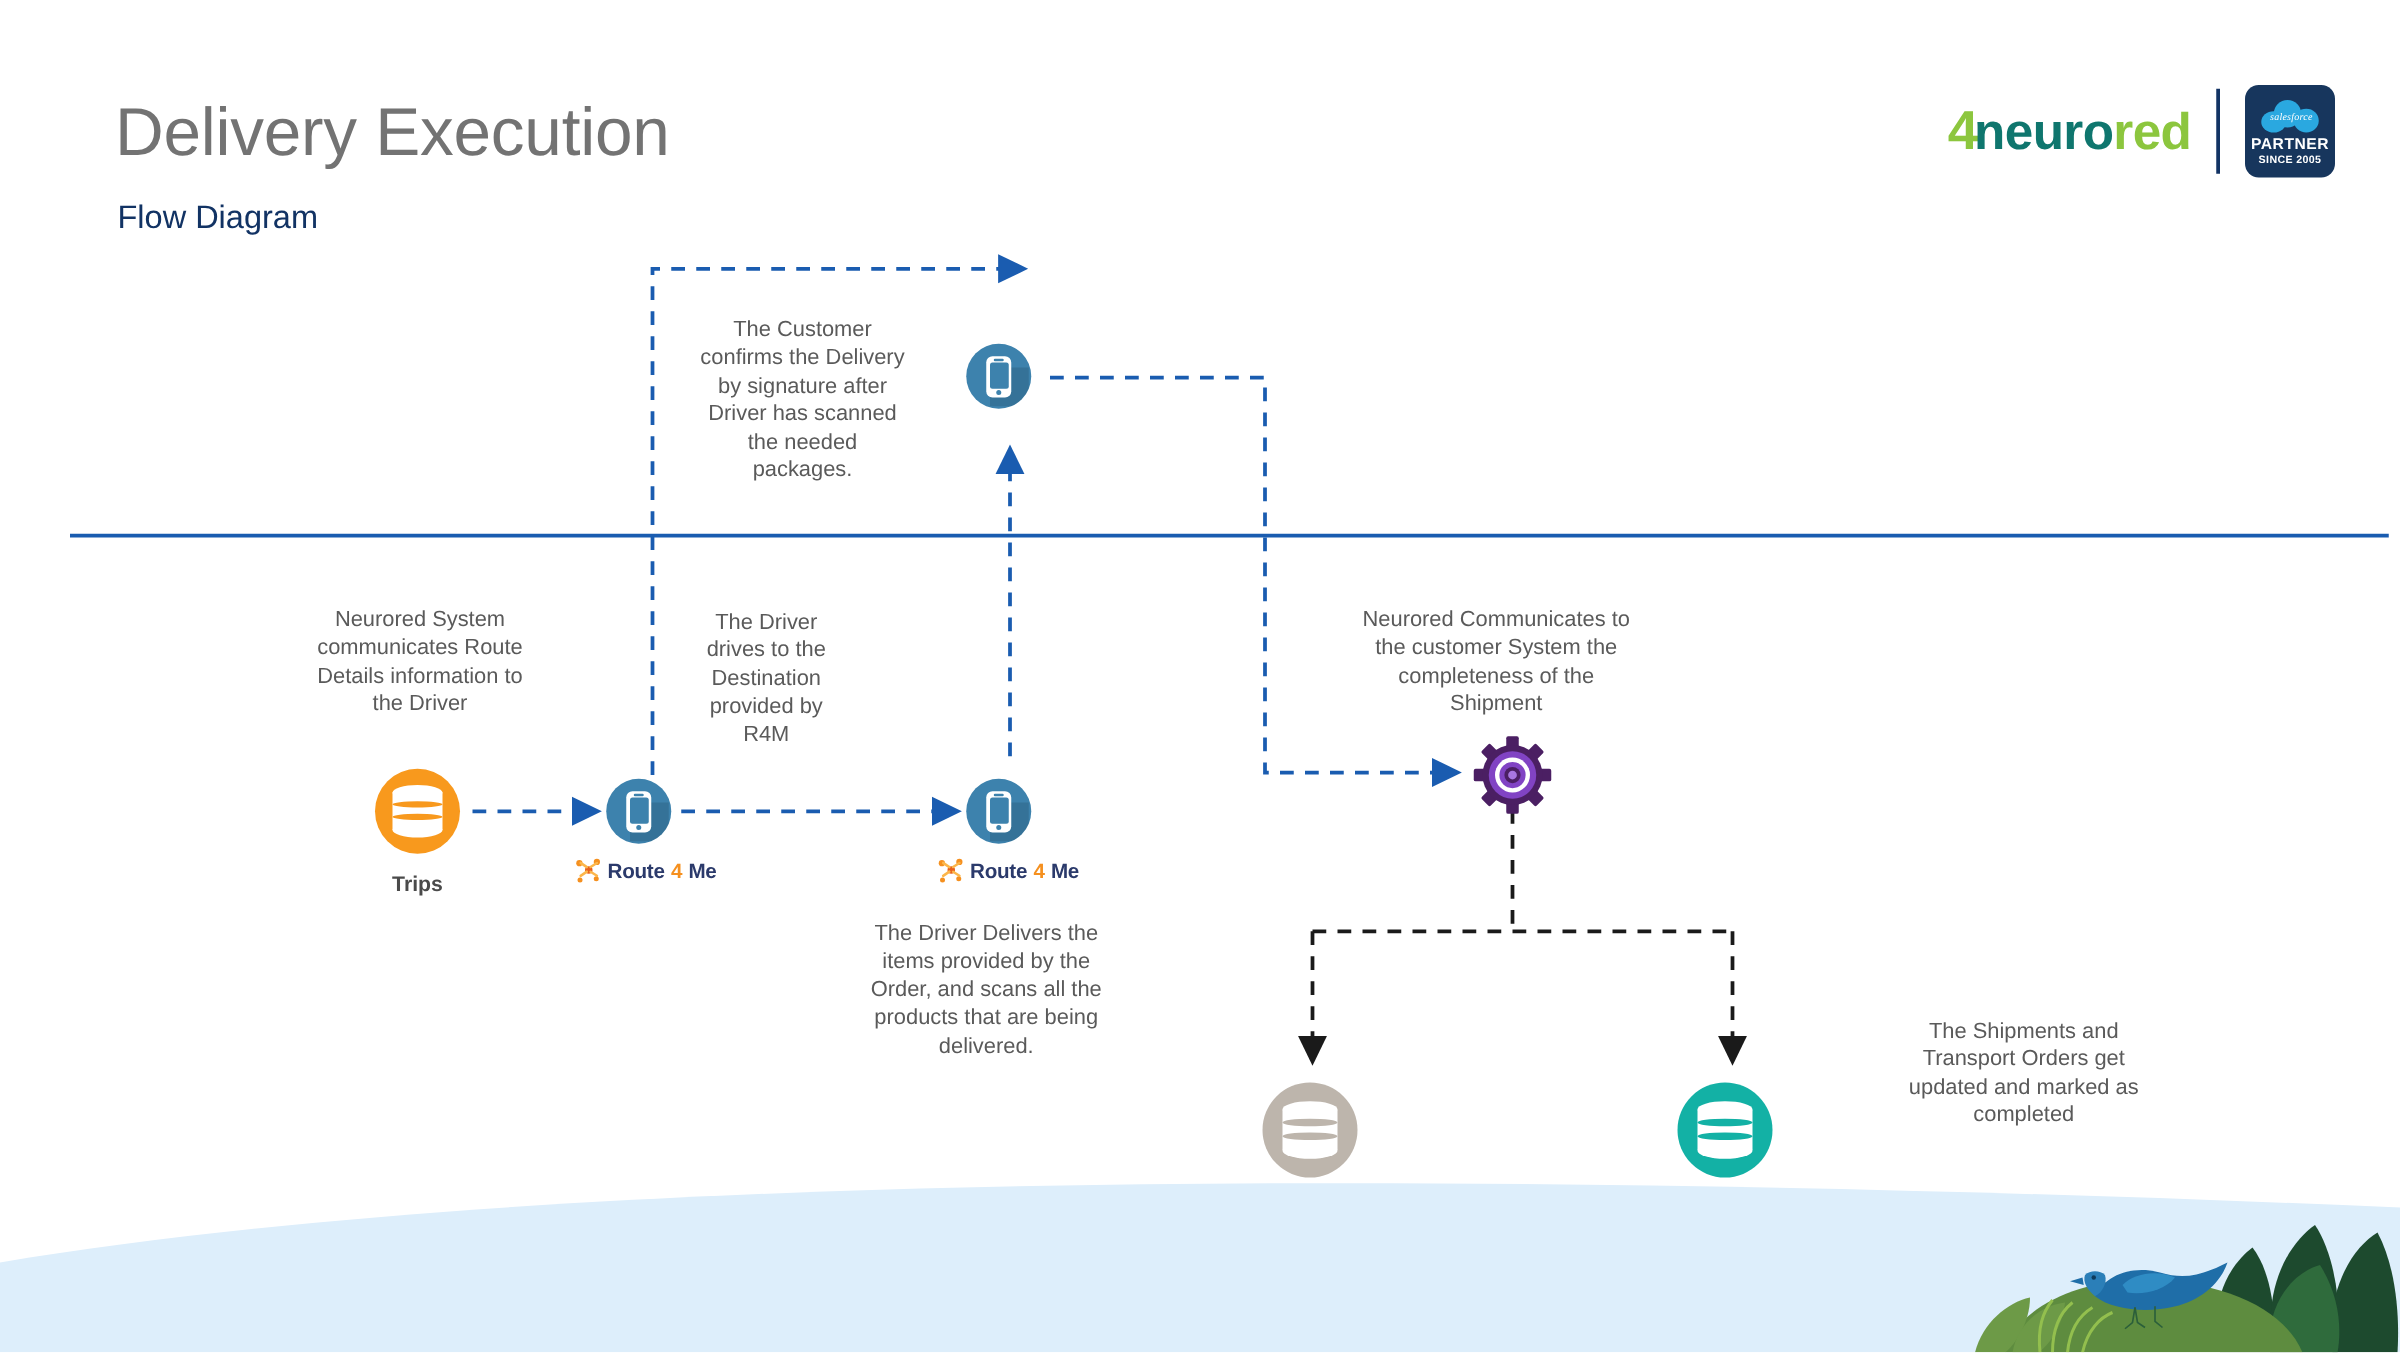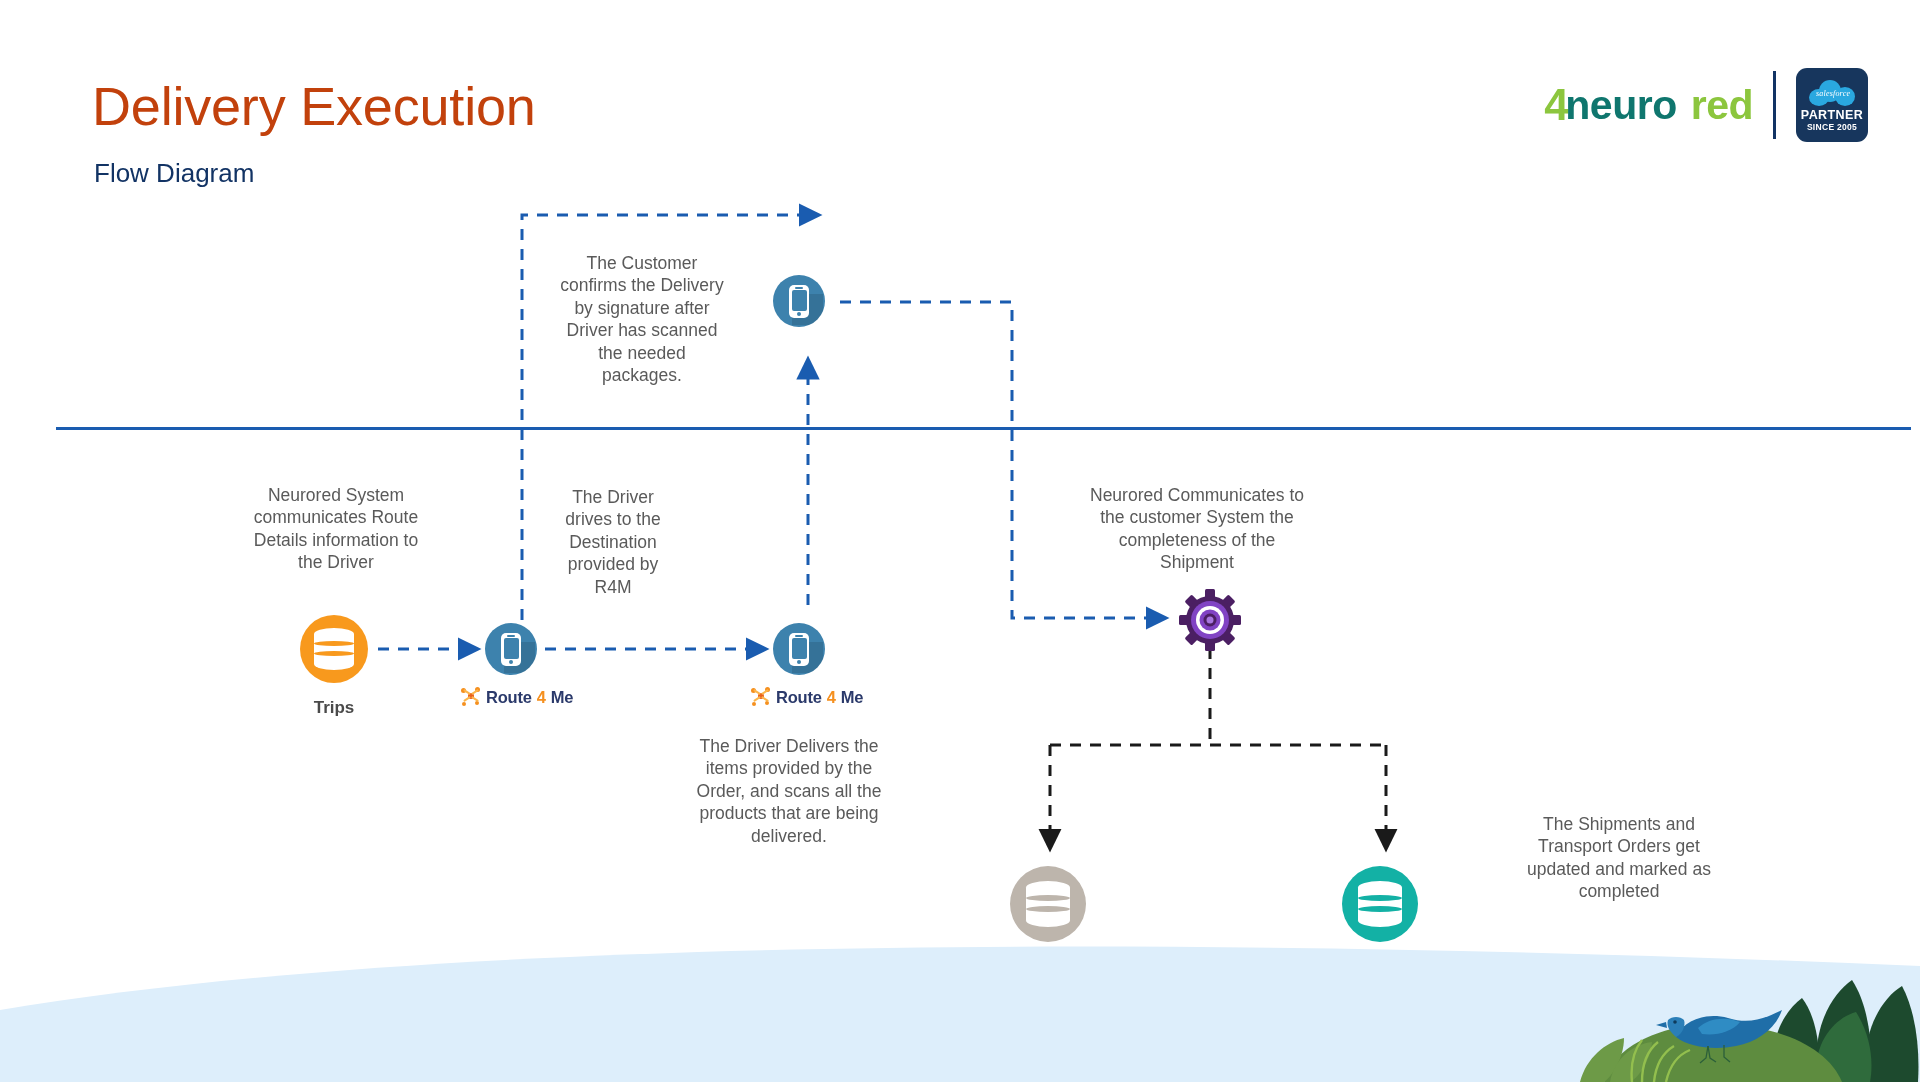--- a/index.html
+++ b/index.html
@@ -20,21 +20,21 @@
     background: #ffffff;
   }
 
   
   #page-title {
     position: absolute;
     left: 92px;
     top: 78px;
     font-size: 54px;
     line-height: 1.05;
-    color: #c2410c;
+    color: #737373;
     font-family: "Liberation Sans", sans-serif;
     letter-spacing: -0.2px;
     white-space: nowrap;
   }
   #page-subtitle {
     position: absolute;
     left: 94px;
     top: 158px;
     font-size: 26px;
     color: #123364;
@@ -59,21 +59,21 @@
     letter-spacing: -0.5px;
     line-height: 1;
   }
   .brand-mark {
     color: #8cc63e;
     font-size: 44px;
     font-weight: bold;
     margin-right: -3px;
   }
   .brand-neuro { color: #0f766e; }
-  .brand-red   { color: #8cc63e; margin-left: 14px; }
+  .brand-red   { color: #8cc63e; }
   #logo-divider {
     width: 3px;
     height: 68px;
     background: #123364;
   }
   #sf-badge {
     width: 72px;
     height: 74px;
     border-radius: 11px;
     background: #17365d;

